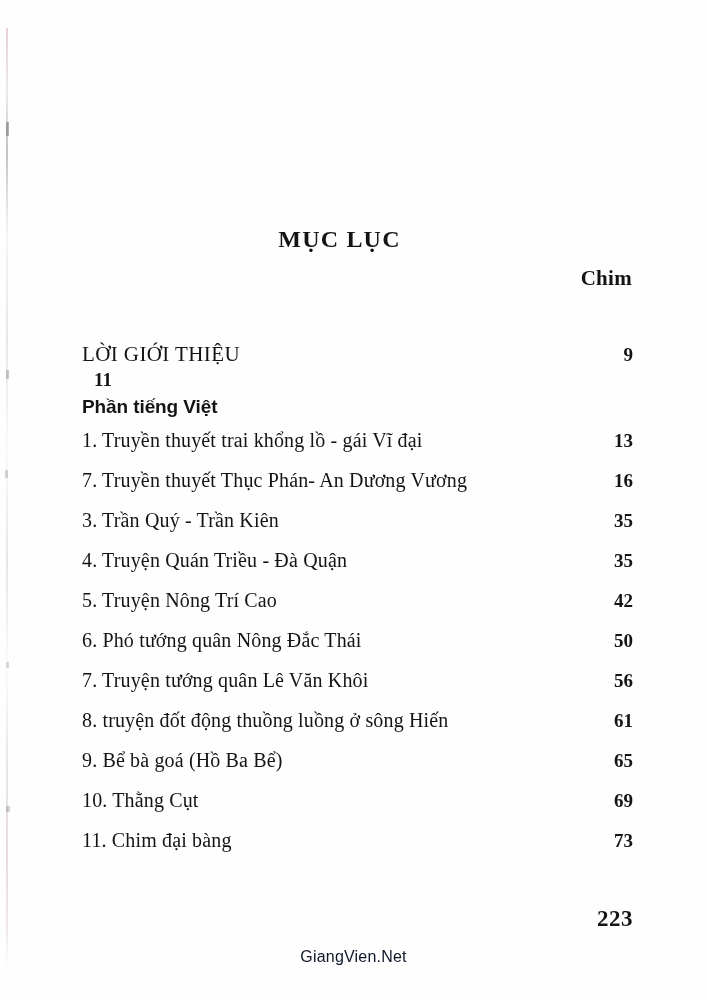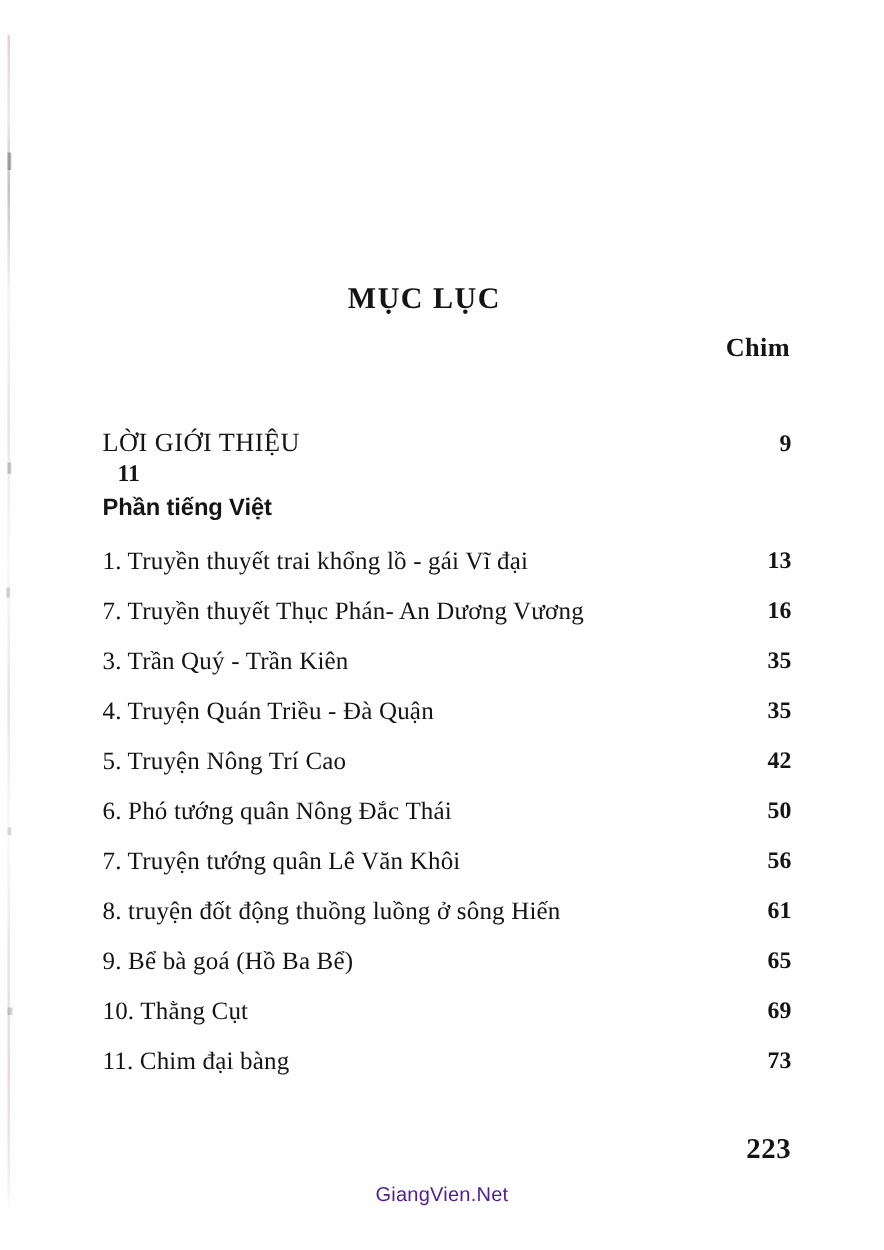--- a/index.html
+++ b/index.html
@@ -122,21 +122,20 @@
   .row-section .toc-label {
     font-family: "Liberation Sans", "DejaVu Sans", sans-serif;
     font-weight: bold;
     font-size: 19px;
     letter-spacing: -0.1px;
   }
 
   
   .row-item {
     height: 40px;
-    align-items: center;
   }
   .row-item .toc-label {
     font-family: "Liberation Serif", "DejaVu Serif", serif;
     font-weight: normal;
     font-size: 20px;
     letter-spacing: 0.15px;
   }
 
   
   .folio {
@@ -247,16 +246,16 @@
     <div class="toc-row row-item">
       <span class="toc-label">11. Chim đại bàng</span>
       <span class="toc-page">73</span>
     </div>
 
   </div>
 
   <div class="folio">223</div>
 
   <div class="watermark">
-    <span style="color: #4c1d95;">GiangVien.Net</span>
+    <span style="color: #0f172a;">GiangVien.Net</span>
   </div>
 
 </div>
 
 </body></html>

